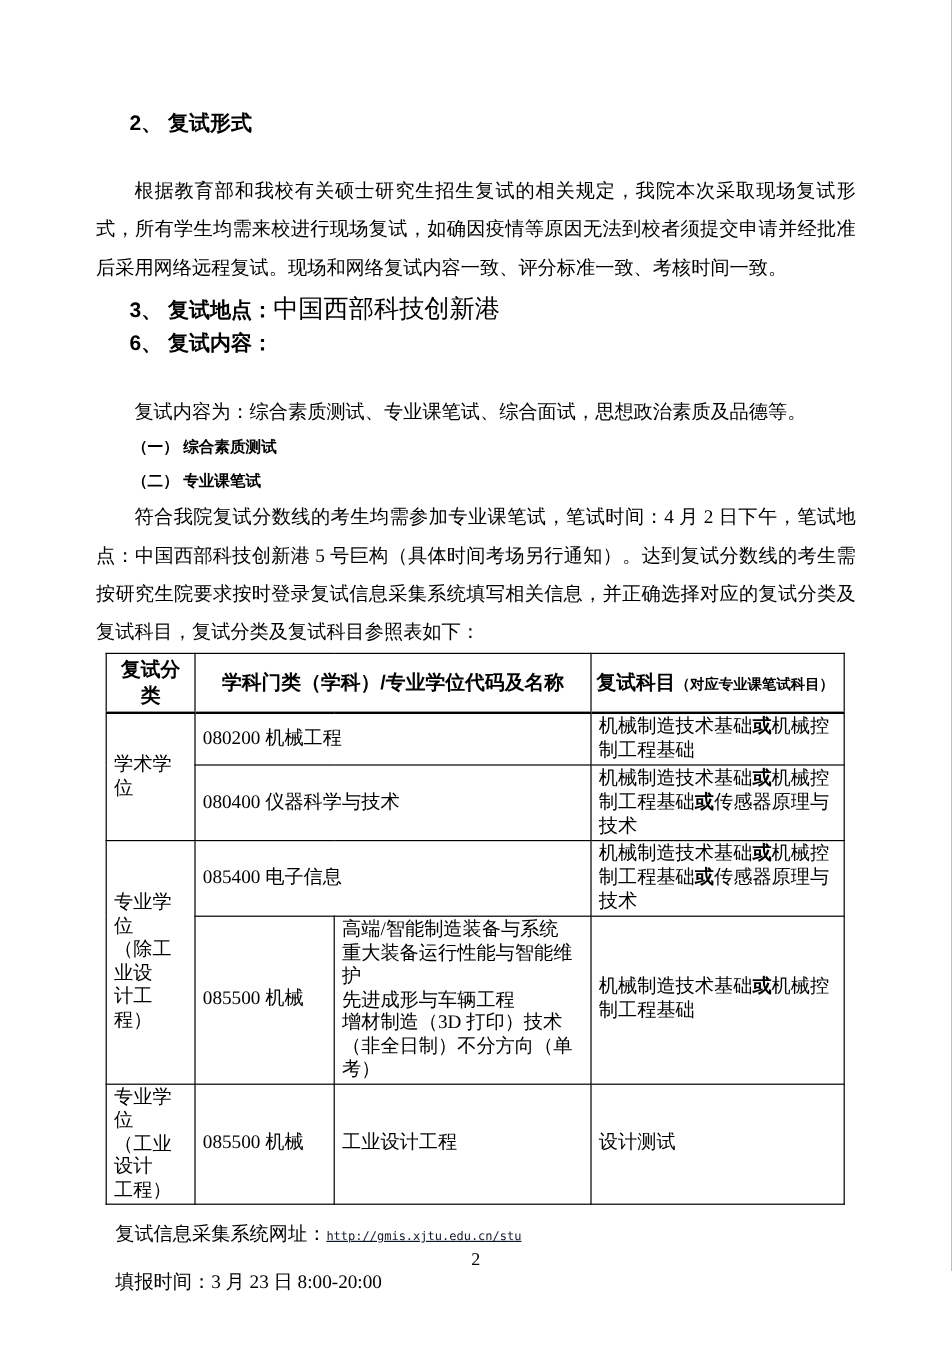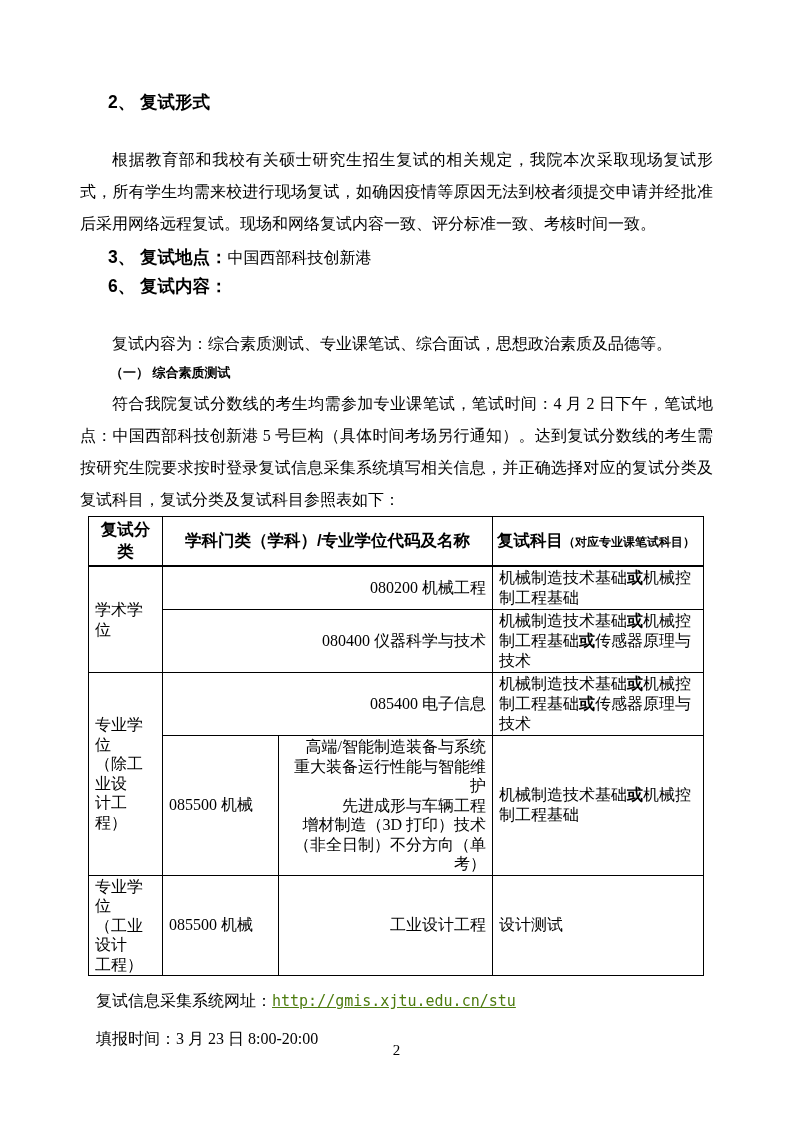--- a/index.html
+++ b/index.html
@@ -14,21 +14,21 @@
     color: #000000;
     overflow: hidden;
   }
   
   .h-num {
     font-family: "Liberation Sans", "DejaVu Sans", sans-serif;
     font-weight: bold; font-size: 17.5px; line-height: 26px;
     margin: 0 0 0 28px;
   }
   .h-num .h-label { font-weight: bold; }
-  .h-num .h-value { font-family: "Liberation Serif", "DejaVu Serif", serif; font-weight: normal; font-size: 16px; }
+  .h-num .h-value { font-family: "Liberation Serif", "DejaVu Serif", serif; font-weight: normal; font-size: 21px; }
   .h-sec {
     font-family: "Liberation Sans", "DejaVu Sans", sans-serif;
     font-weight: bold; font-size: 13px; line-height: 26px;
     margin: 0 0 0 30px;
   }
   .mt2 { margin-top: 2px; } .mt4 { margin-top: 4px; }
   .para {
     font-size: 16px; line-height: 32px;
     text-align: justify;
     margin: 0;
@@ -50,31 +50,31 @@
     padding: 2px 4px;
     text-align: center;
   }
   table.tbl th.th-subject { text-align: left; padding-left: 4px; }
   .th-sub { font-size: 12px; font-weight: bold; }
   .r-head { height: 26px; }
   .r1 { height: 40px; } .r2 { height: 42px; } .r3 { height: 42px; }
   .r4 { height: 98px; } .r5 { height: 60px; }
   td.c-cat { text-align: left; line-height: 20px; padding: 1px 2px; }
   td.c-code { text-align: left; line-height: 20px; }
-  td.c-major { text-align: right; line-height: 20px; }
+  td.c-major { text-align: left; line-height: 20px; }
   td.c-subj { text-align: left; line-height: 20px; }
   td .seg-b { font-weight: bold; }
   td .line { line-height: 19.5px; }
   
   .f-line { font-size: 16px; line-height: 22px; margin: 0 0 0 16px; }
   .f-mt14 { margin-top: 14px; } .f-mt16 { margin-top: 16px; }
   a.sys-link {
     font-family: "DejaVu Sans Mono", "Liberation Mono", monospace;
-    font-size: 15px;
-    color: #4d7c0f; text-decoration: underline;
+    font-size: 10px;
+    color: #0f172a; text-decoration: underline;
   }
   .pagenum {
     position: absolute; top: 1042px; left: 0;
     width: 100%; text-align: center;
     font-size: 15px;
   }
 </style>
 </head>
 <body>
 
@@ -88,20 +88,21 @@
     <span class="h-label">3、 复试地点：</span><span class="h-value">中国西部科技创新港</span>
   </div>
 
   <div class="h-num mt2">6、 复试内容：</div>
 
   <p class="para indent2">复试内容为：综合素质测试、专业课笔试、综合面试，思想政治素质及品德等。</p>
 
   <div class="h-sec">（一） 综合素质测试</div>
 
 
+  <div class="h-sec mt2">（二） 专业课笔试</div>
 
   <p class="para indent2 p-mt">符合我院复试分数线的考生均需参加专业课笔试，笔试时间：4 月 2 日下午，笔试地点：中国西部科技创新港 5 号巨构（具体时间考场另行通知）。达到复试分数线的考生需按研究生院要求按时登录复试信息采集系统填写相关信息，并正确选择对应的复试分类及复试科目，复试分类及复试科目参照表如下：</p>
 
   <div class="tbl-wrap">
     <table class="tbl">
       <colgroup>
         <col style="width:74px">
           <col style="width:116px">
           <col style="width:214px">
           <col style="width:211px">

